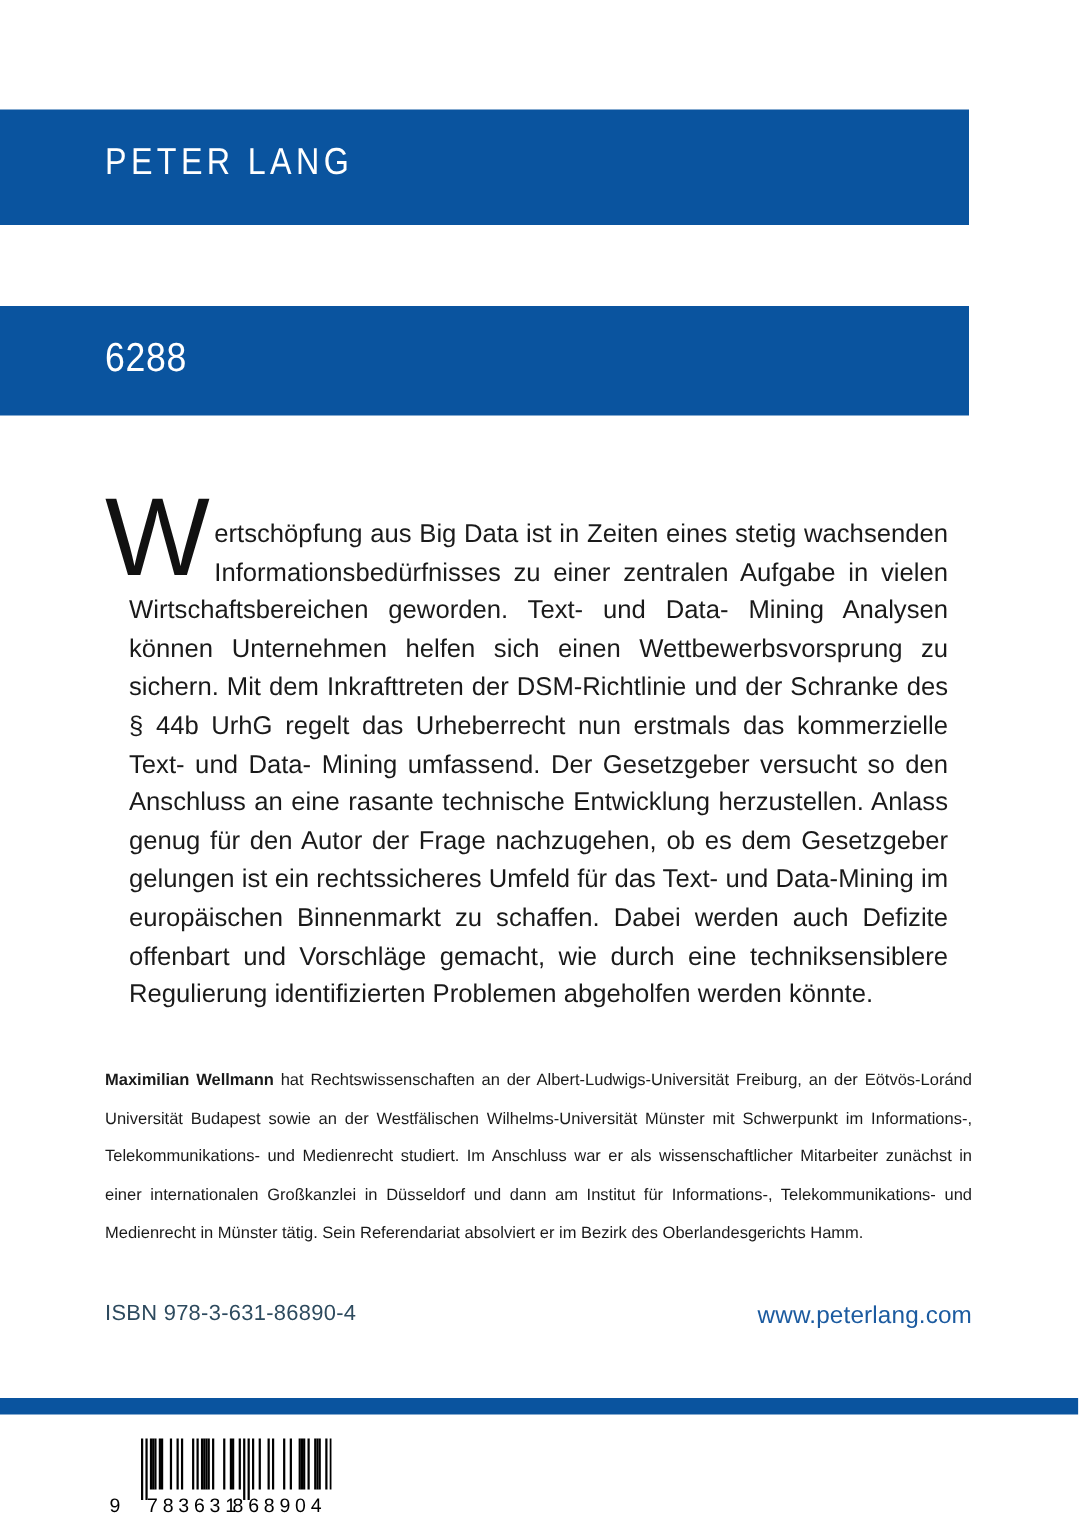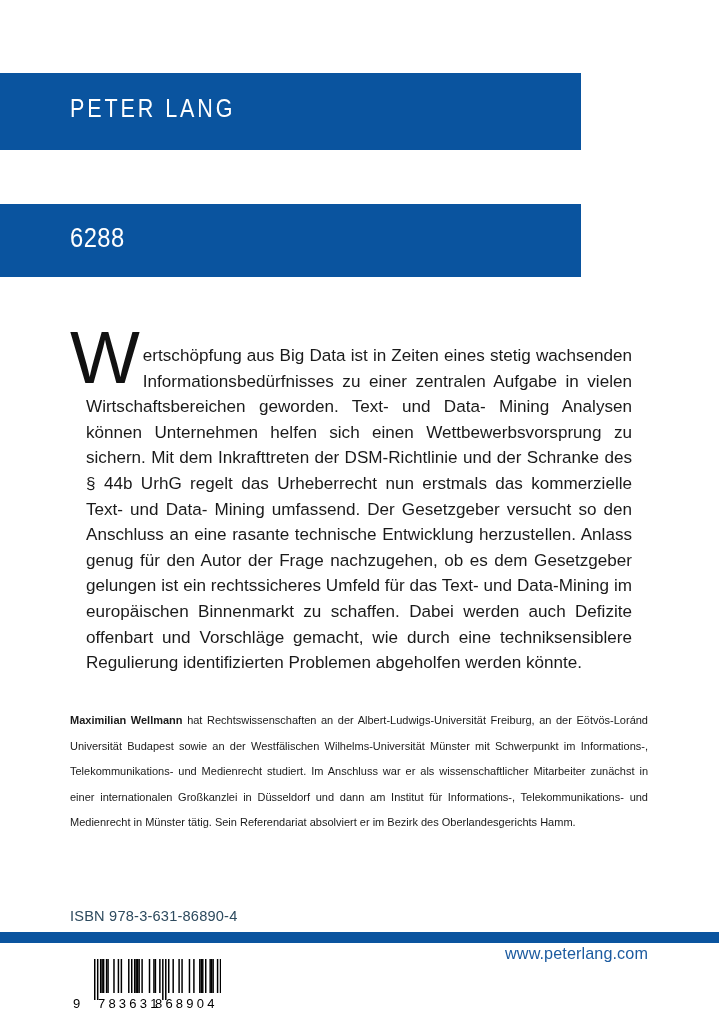--- a/index.html
+++ b/index.html
@@ -15,21 +15,21 @@
     width: 719px;
     height: 1020px;
     background: #ffffff;
     overflow: hidden;
   }
 
   
   .band {
     position: absolute;
     left: 0;
-    width: 581px;
+    width: 646px;
     background: #0a549f;
   }
   .band-publisher {
     top: 73px;
     height: 77px;
   }
   .band-series {
     top: 156px;
     height: 73px;
     margin-top: 48px;
@@ -96,42 +96,41 @@
     text-align: justify;
     text-justify: inter-word;
   }
   .bio p { margin: 0; }
   .bio .author-name { font-weight: 700; }
 
   
   .footer-row {
     position: absolute;
     left: 70px;
-    top: 908px;
+    top: 868px;
     width: 578px;
     height: 22px;
   }
   .isbn {
     position: absolute;
     left: 0;
     top: 0;
     font-size: 14.6px;
     color: #2d4a5e;
     letter-spacing: 0.2px;
     white-space: nowrap;
   }
   .weblink {
     position: absolute;
     right: 0;
     top: 0;
     font-size: 16.2px;
     color: #1c5ba0;
     letter-spacing: 0.1px;
     white-space: nowrap;
-    margin-top: 36px;
   }
   .footer-rule {
     position: absolute;
     left: 0;
     top: 932px;
     width: 719px;
     height: 11px;
     background: #0a549f;
   }
 

